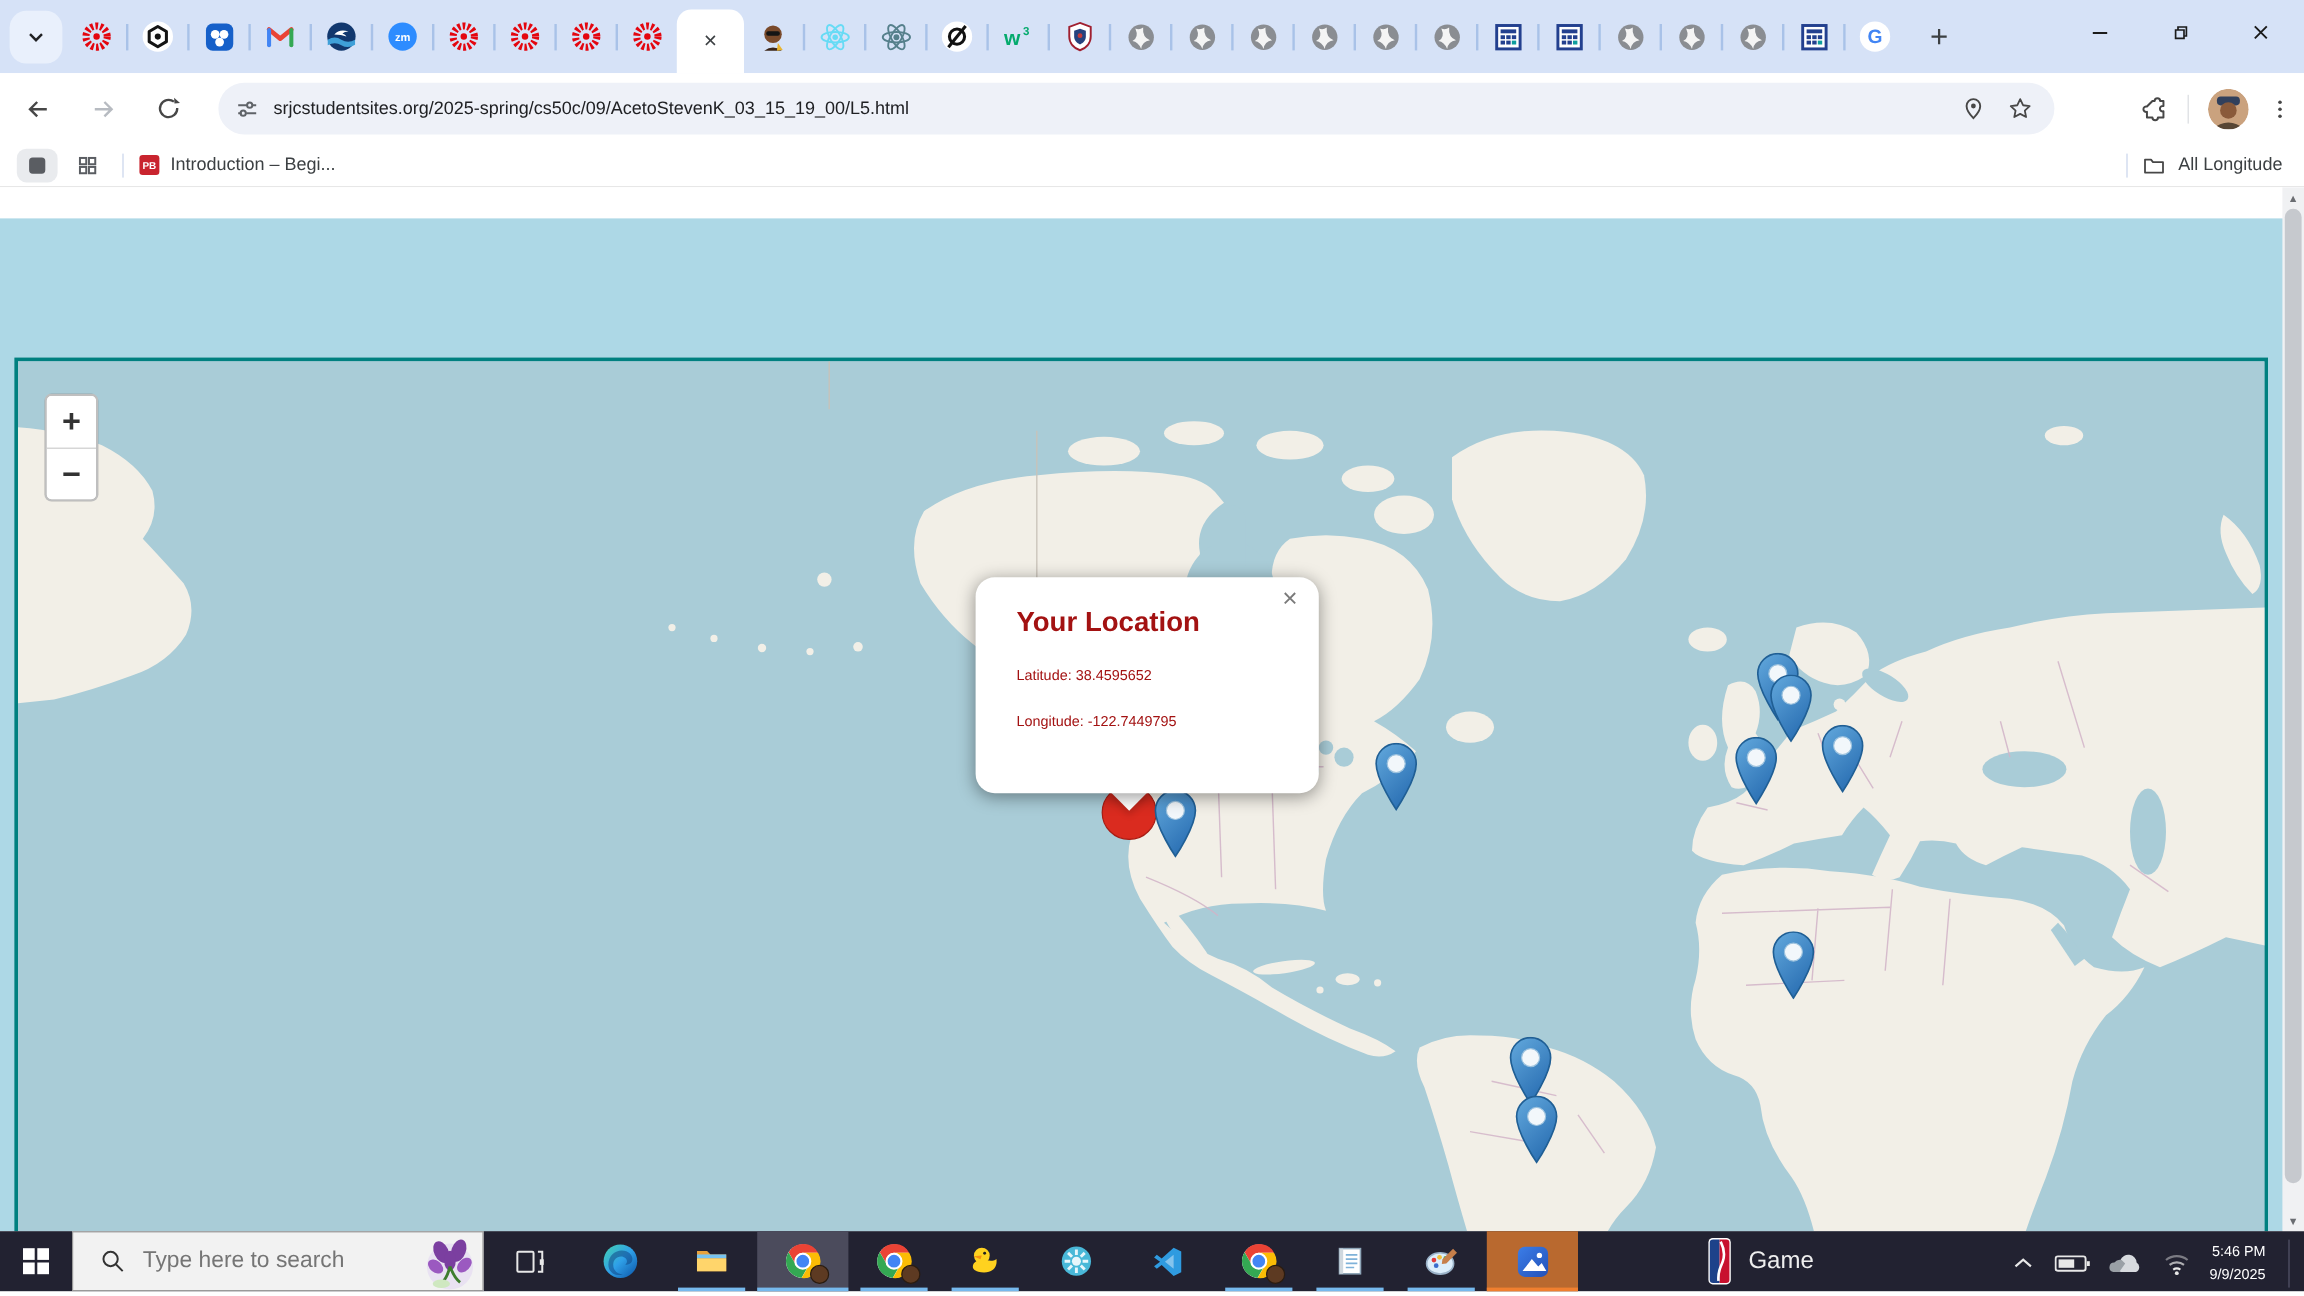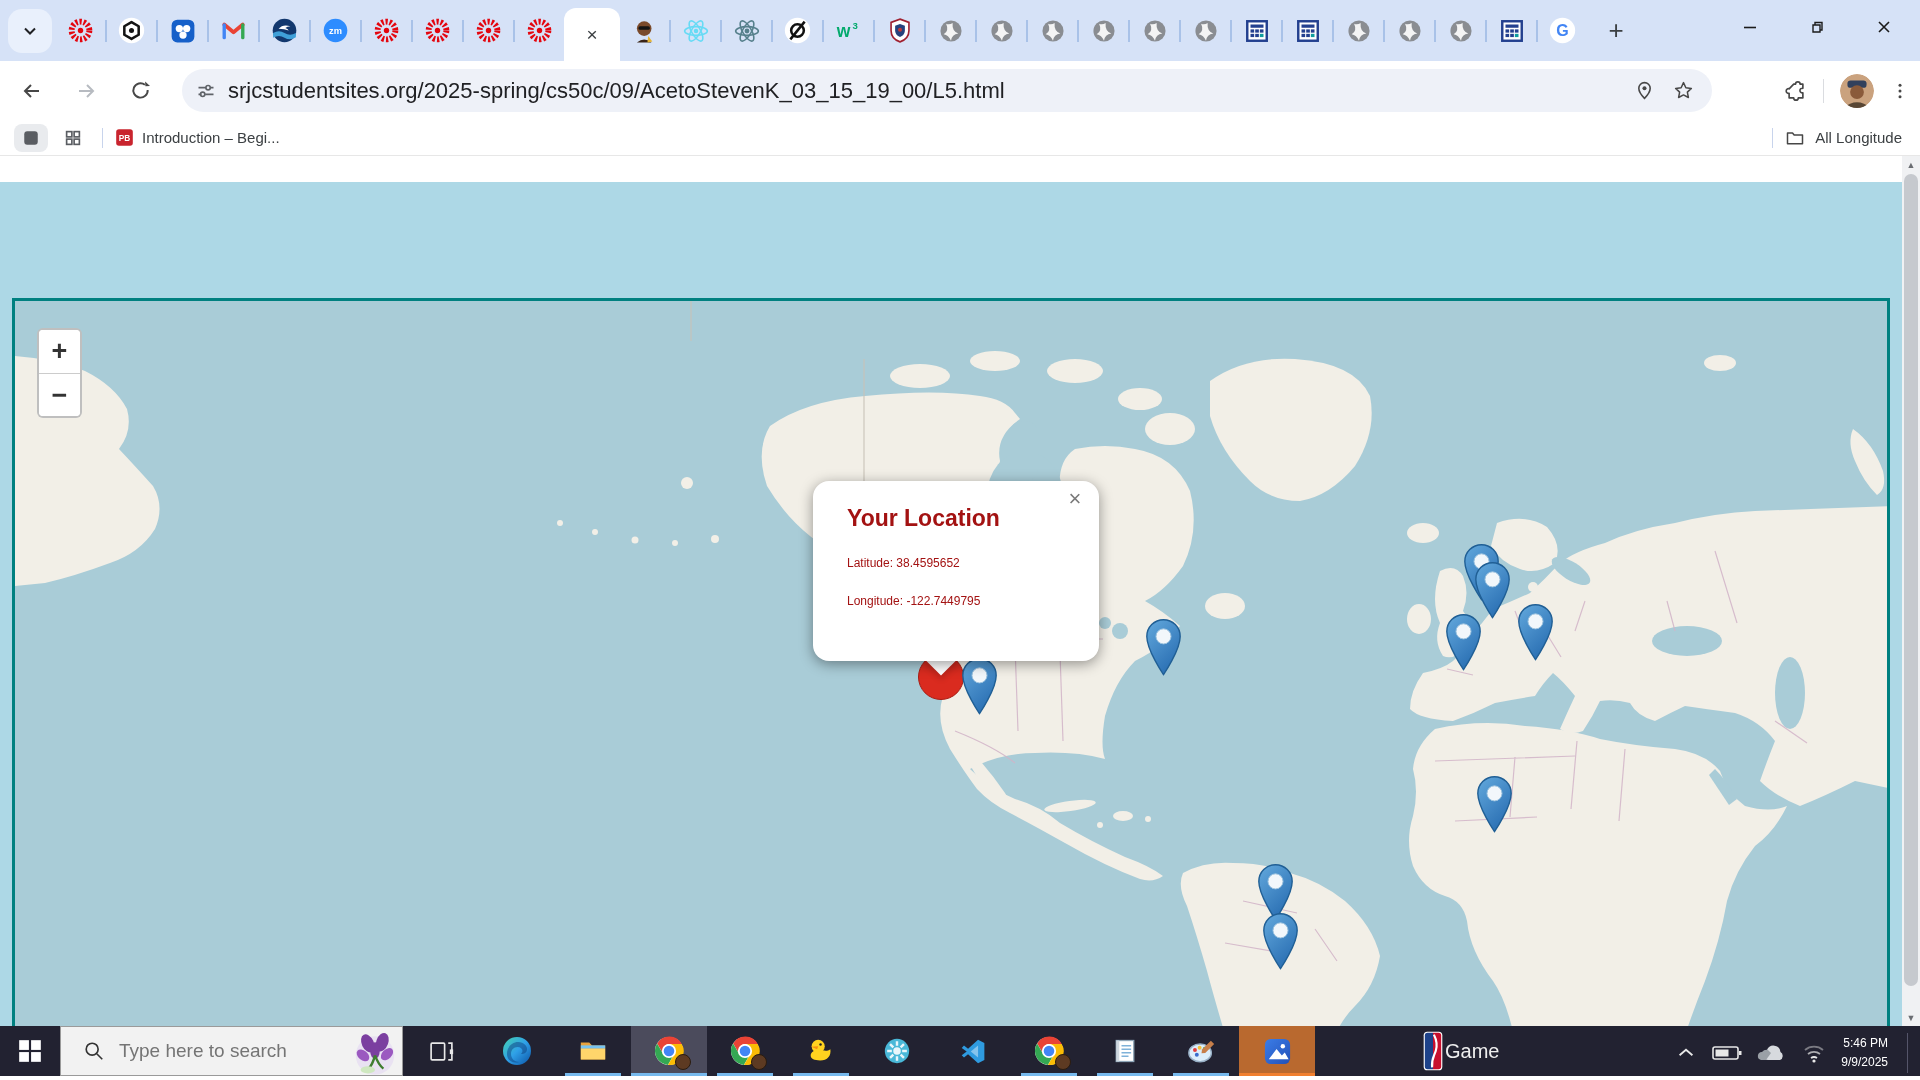--- a/index.html
+++ b/index.html
@@ -16,21 +16,21 @@
   .atab .x { font-size:19px; color:#3c4043; line-height:1; }
   .newtab { font-size:26px; color:#3c4043; margin-left:14px; width:30px; text-align:center; }
   .winctl { position:absolute; top:12px; display:flex; align-items:center; justify-content:center; width:30px; height:30px; }
   .ico { display:inline-flex; align-items:center; justify-content:center; }
   .ico svg { display:block; }
 
   
   .toolbar { position:absolute; left:0; top:61px; width:1920px; height:59px; background:#fff; display:flex; align-items:center; }
   .navbtn { width:40px; height:40px; display:flex; align-items:center; justify-content:center; }
   .omnibox { position:absolute; left:182px; top:8px; width:1530px; height:43px; background:#eef1f8; border-radius:22px; display:flex; align-items:center; padding:0 14px; }
-  .omni-url { font-size:22px; color:#202124; margin-left:12px; flex:1; white-space:nowrap; overflow:hidden; }
+  .omni-url { font-size:15px; color:#202124; margin-left:12px; flex:1; white-space:nowrap; overflow:hidden; }
   .omni-right { display:flex; align-items:center; gap:18px; margin-right:4px; }
   .tb-right { position:absolute; right:10px; top:8px; height:43px; display:flex; align-items:center; gap:16px; }
   .tb-sep { width:1px; height:24px; background:#dadce0; }
   .avatar { width:34px; height:34px; border-radius:50%; overflow:hidden; }
 
   
   .bookmarks { position:absolute; left:0; top:120px; width:1920px; height:36px; background:#fff; border-bottom:1px solid #e7e7e7; display:flex; align-items:center; font-size:15px; color:#3c4043; }
   .bm-pill { width:34px; height:28px; margin-left:14px; border-radius:8px; background:#e9ebee; display:flex; align-items:center; justify-content:center; }
   .bm-ico { width:34px; height:28px; margin-left:8px; display:flex; align-items:center; justify-content:center; }
   .bm-sep { width:1px; height:20px; background:#c8d4ec; margin:0 12px; }
@@ -70,21 +70,21 @@
   .tsearch { width:343px; background:#f2f2f2; display:flex; align-items:center; border:1px solid #9a9a9a; position:relative; }
   .tsearch input { border:0; outline:0; background:transparent; font-size:19px; color:#2a2a2a; font-family:"Liberation Sans",sans-serif; width:220px; }
   .tsearch .flower { position:absolute; right:2px; top:2px; }
   .tbapp { width:76px; display:flex; align-items:center; justify-content:center; position:relative; }
   .tbapp.running::after { content:""; position:absolute; bottom:0; left:10px; right:10px; height:3px; background:#76b9ed; }
   .tbapp.active { background:#4b4b5c; }
   .tbapp.active::after { content:""; position:absolute; bottom:0; left:0; right:0; height:3px; background:#76b9ed; }
   .tbapp.attention { background:#b9692f; }
   .tbapp.attention::after { content:""; position:absolute; bottom:0; left:0; right:0; height:3px; background:#f07f2f; }
   .tbapp .ovl { position:absolute; right:16px; bottom:6px; width:16px; height:16px; border-radius:50%; background:#5d3a22; border:1px solid #2a1c10; }
-  .gamepin { display:flex; align-items:center; gap:2px; margin-left:108px; }
+  .gamepin { display:flex; align-items:center; gap:14px; margin-left:108px; }
   .gamelabel { font-size:20px; color:#eee; }
   .tray { position:absolute; right:12px; top:0; height:54px; display:flex; align-items:center; gap:15px; }
   .clock { text-align:right; font-size:12px; line-height:19px; color:#fff; }
   .tray-divider { width:1px; height:40px; background:#55556a; margin-left:4px; }
 </style>
 </head>
 <body>
 
 <div id="stage">
 

